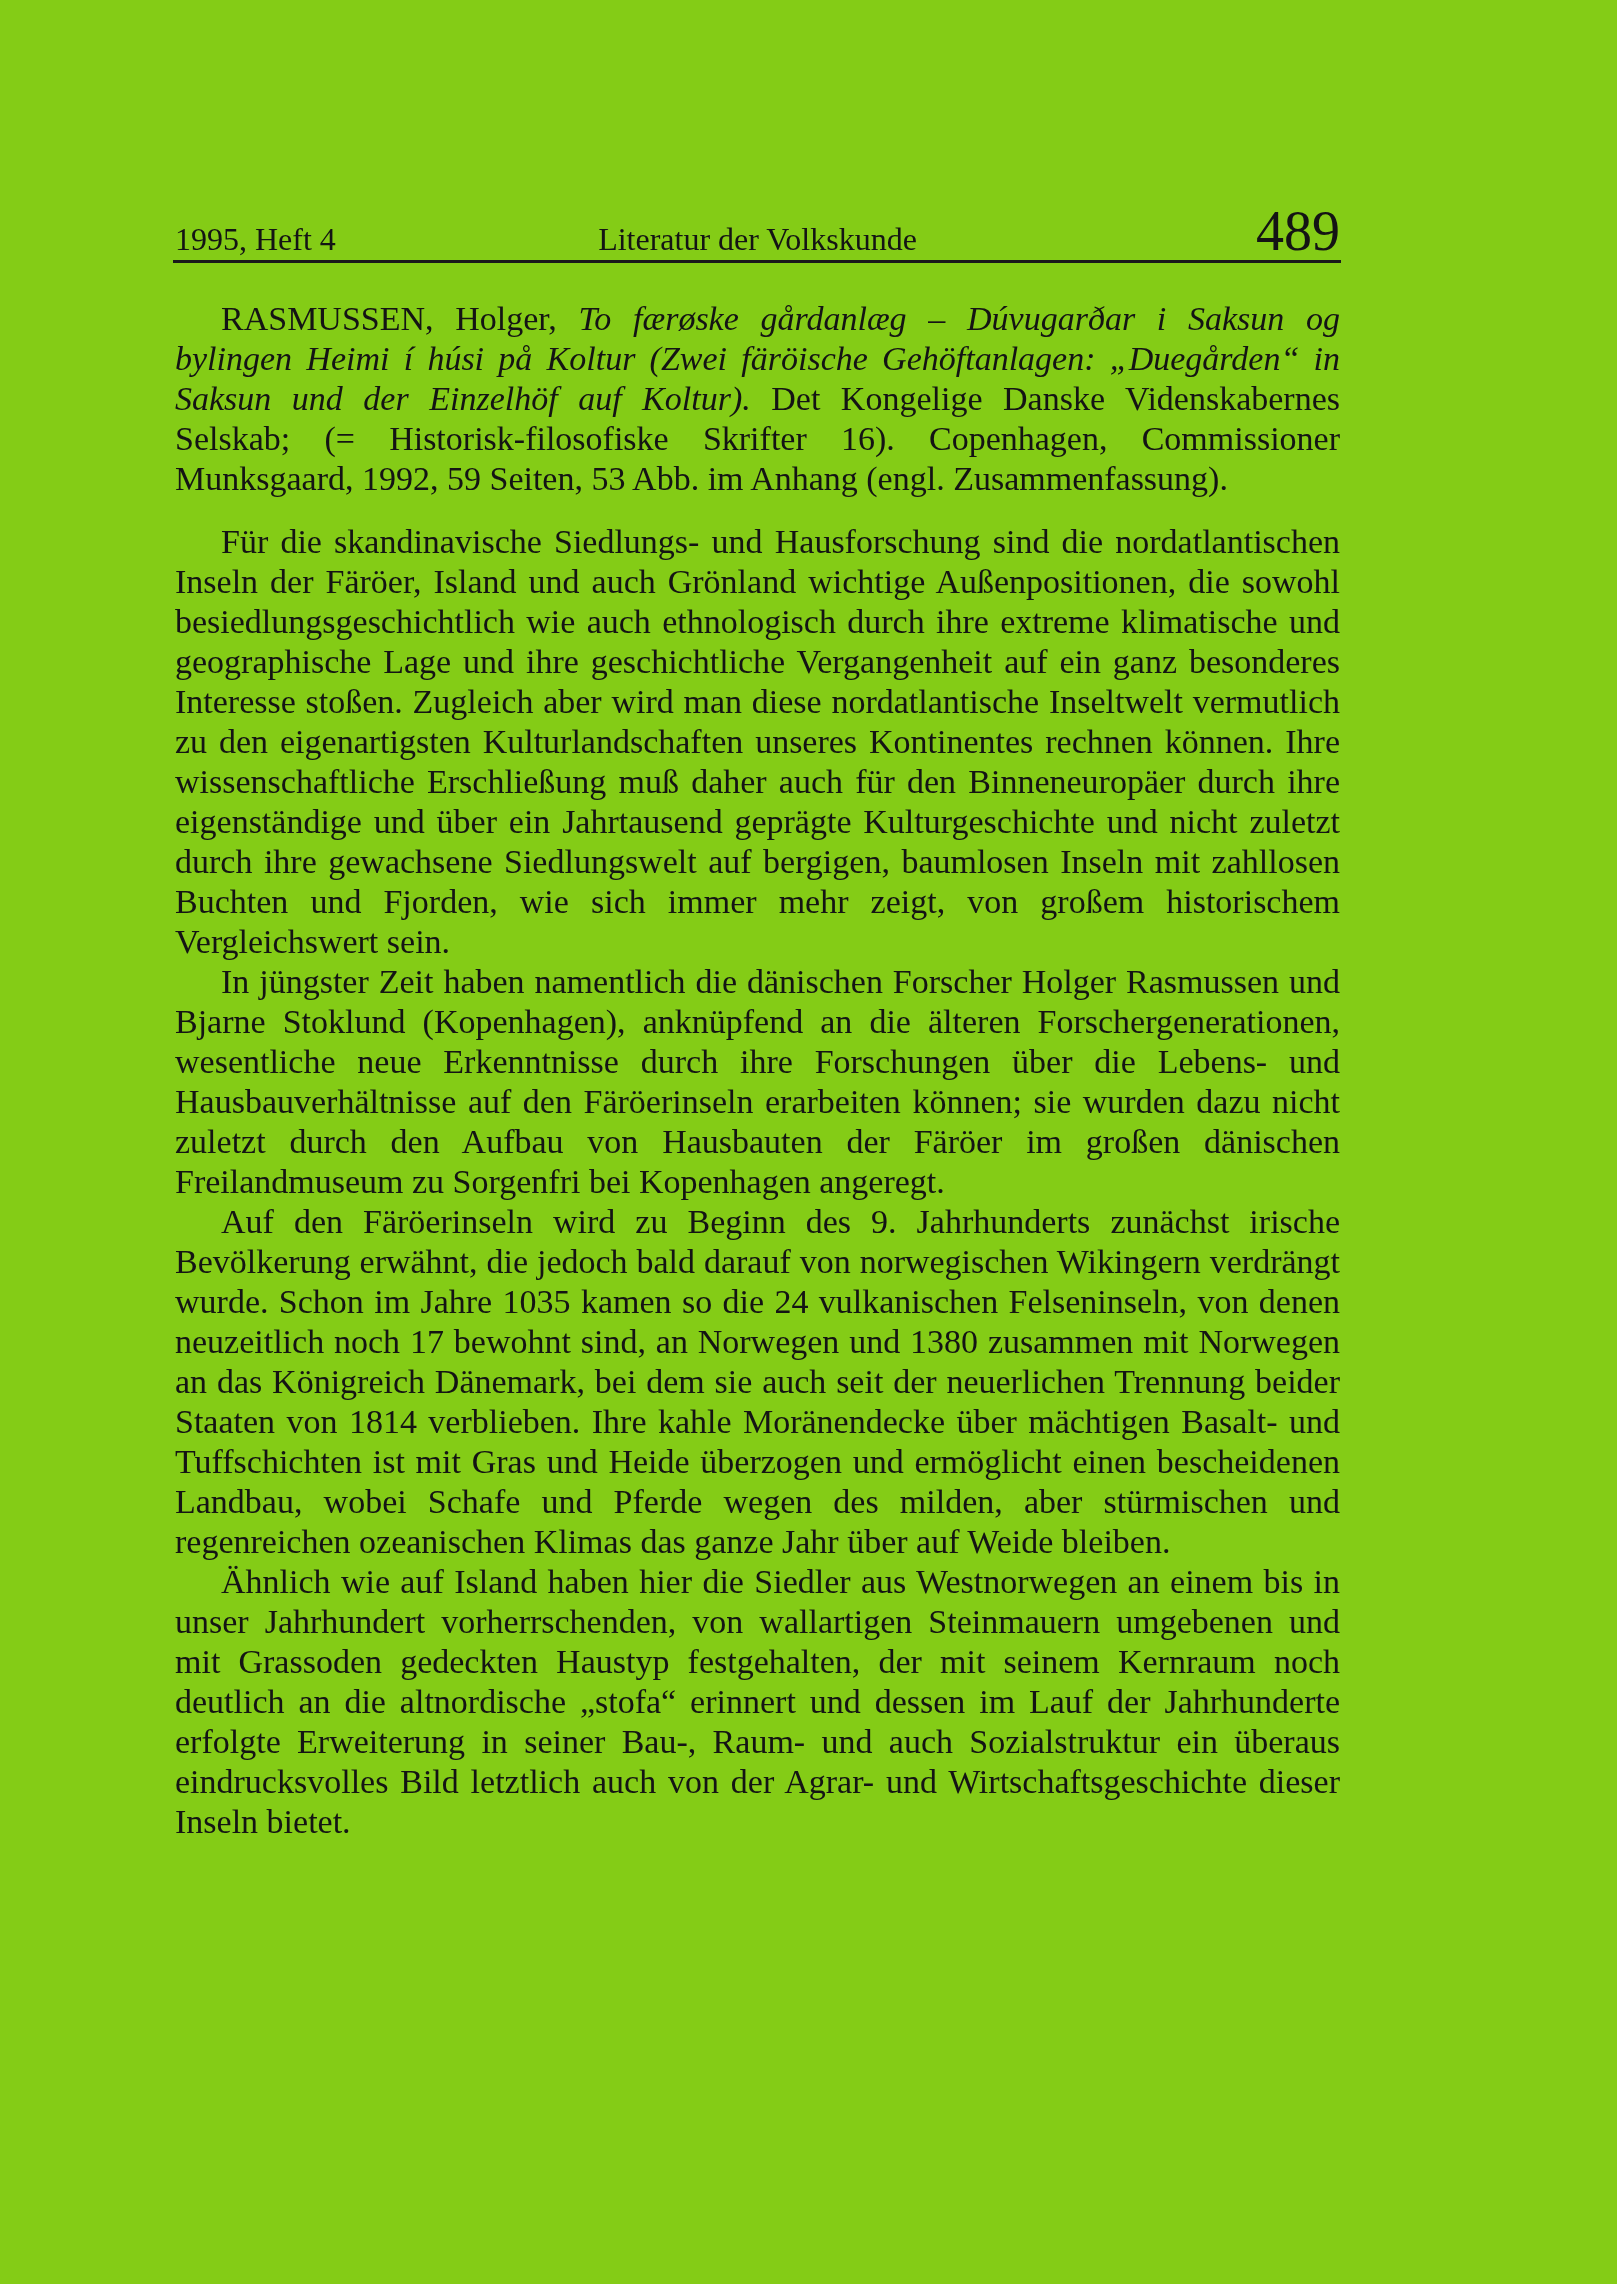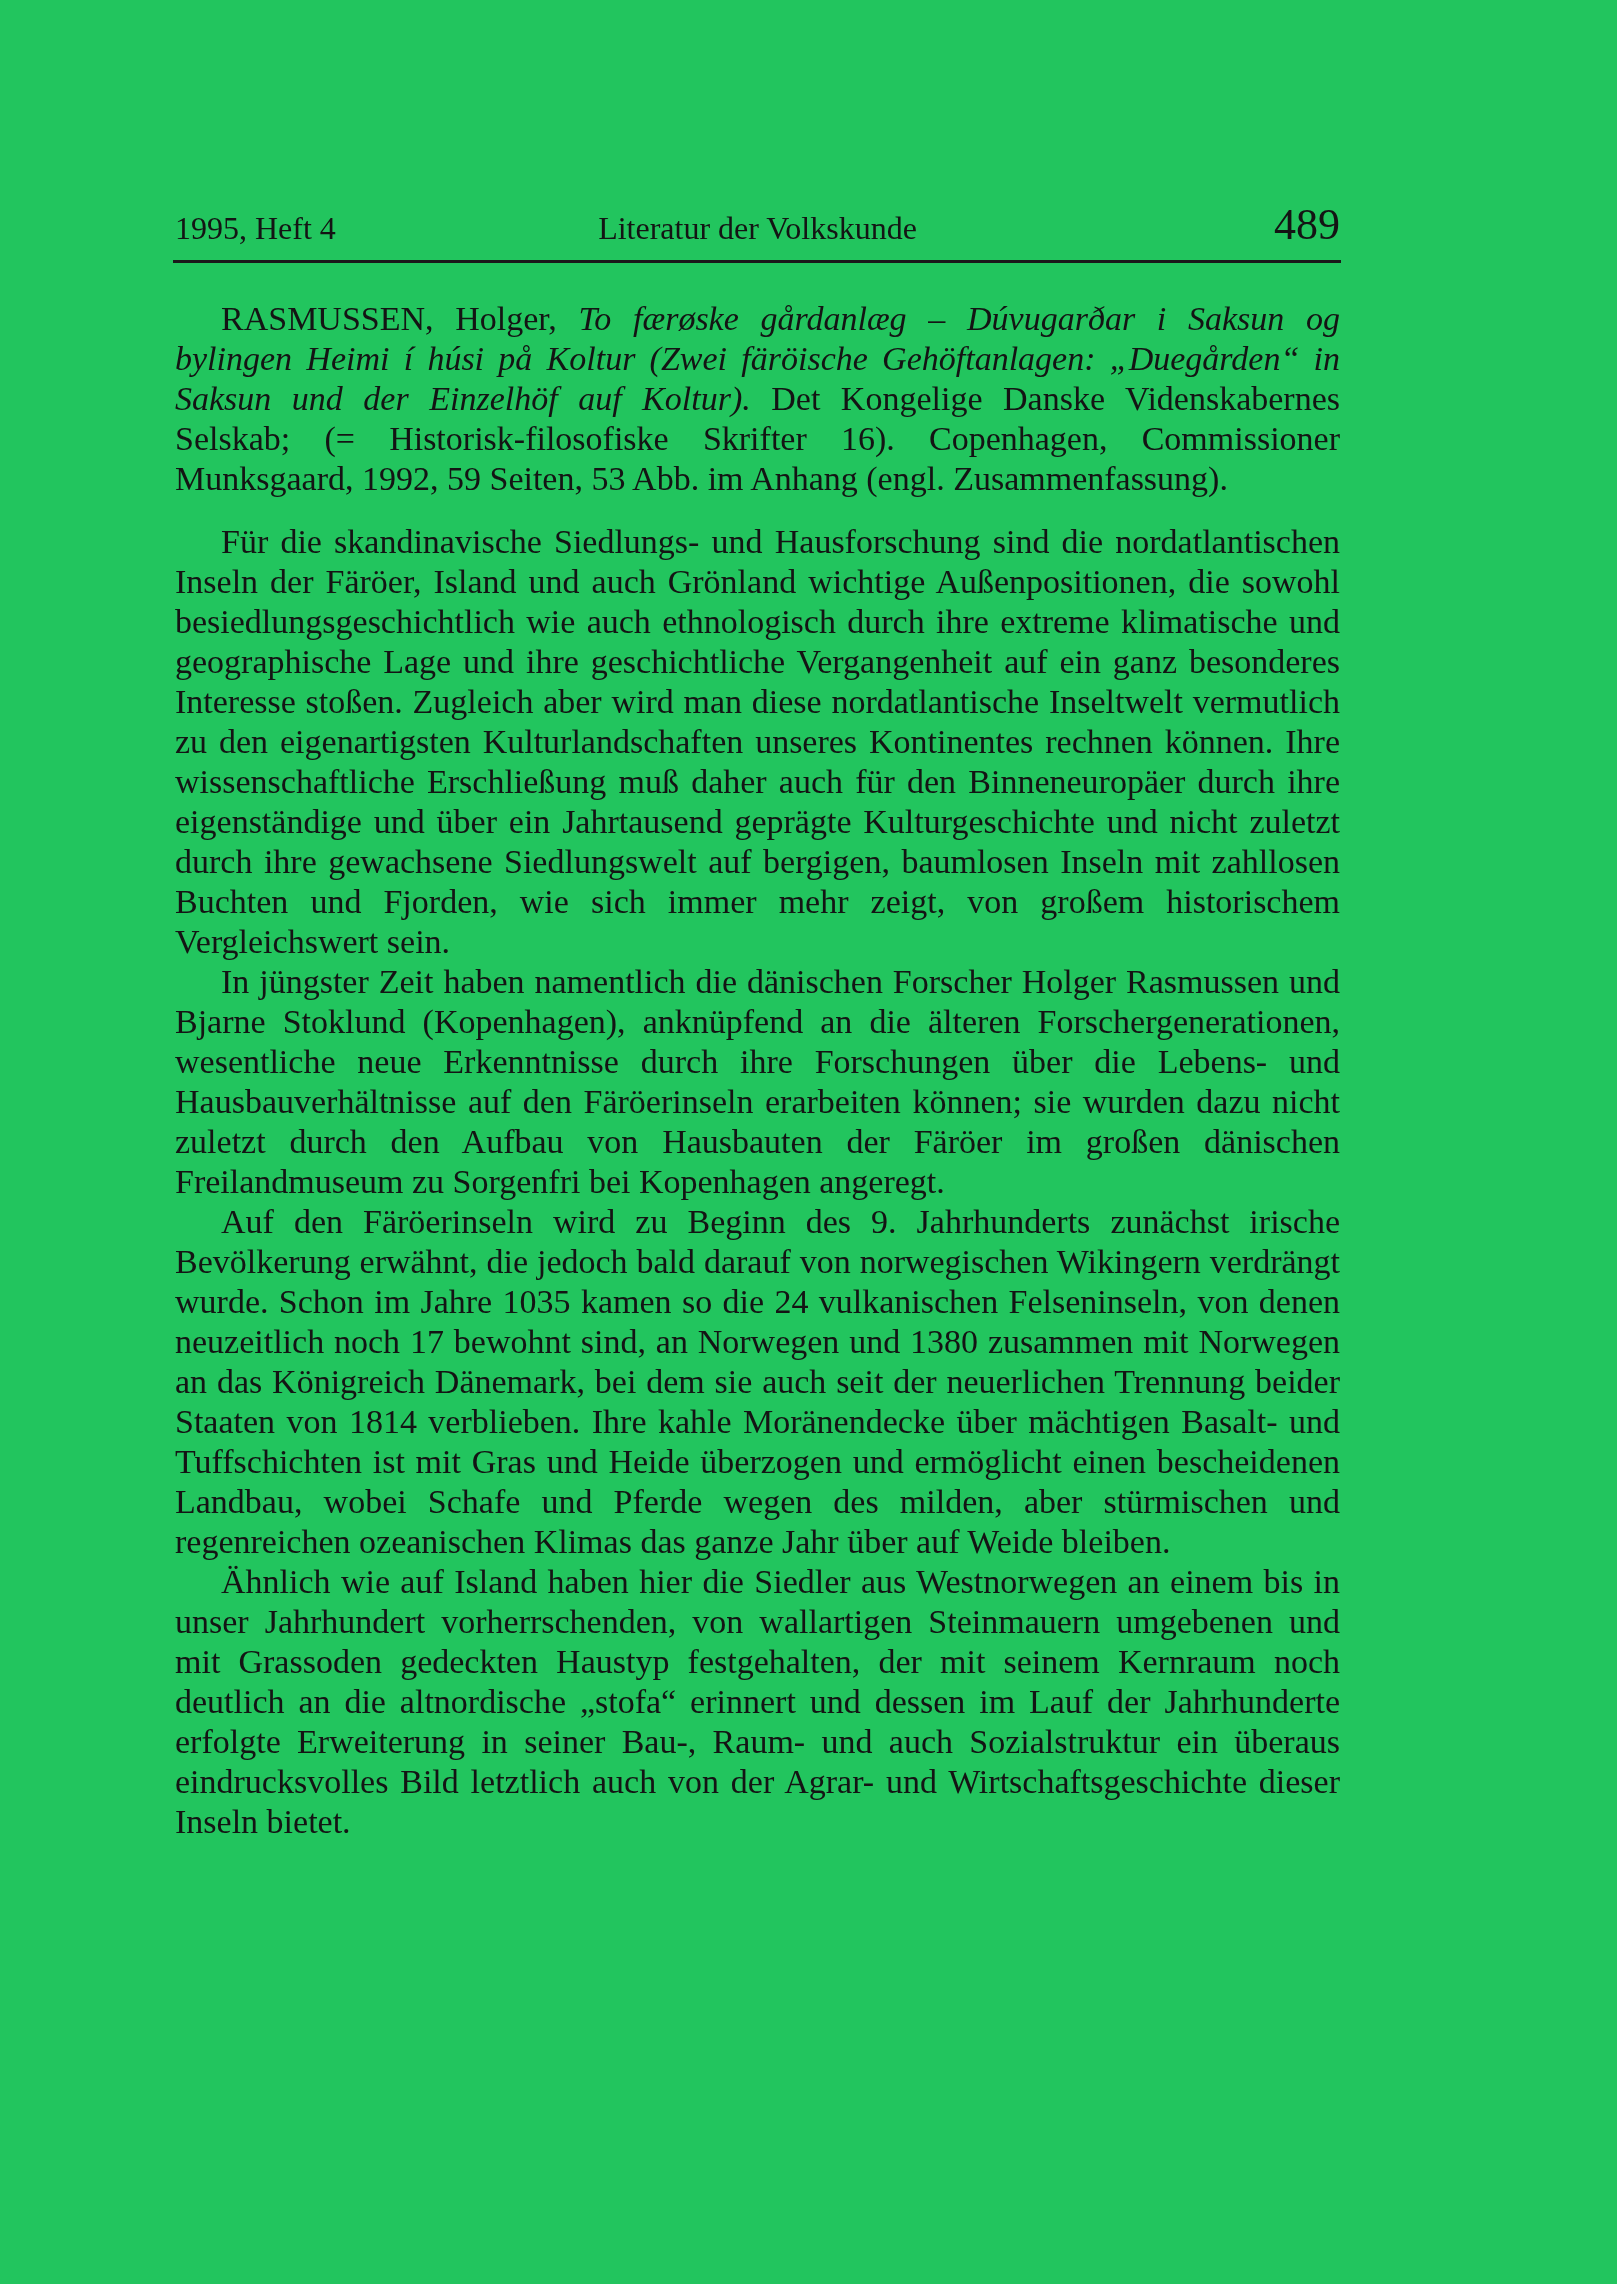--- a/index.html
+++ b/index.html
@@ -4,21 +4,21 @@
 <style>
   html, body {
     margin: 0;
     padding: 0;
     background: #ffffff;
   }
   .page {
     position: relative;
     width: 1618px;
     height: 2284px;
-    background: #22c55e;
+    background: #84cc16;
     color: #141414;
     font-family: "Liberation Serif", "DejaVu Serif", serif;
     overflow: hidden;
   }
   .page-header {
     position: absolute;
     left: 175px;
     top: 199px;
     width: 1165px;
     display: flex;
@@ -32,21 +32,21 @@
   .journal {
     flex: 1;
     text-align: center;
     font-size: 32px;
     white-space: nowrap;
     font-family: Liberation Serif, serif;
   }
   .pagenum {
     width: 291px;
     text-align: right;
-    font-size: 44px;
+    font-size: 56px;
     white-space: nowrap;
   }
   .header-rule {
     position: absolute;
     left: 173px;
     top: 260px;
     width: 1168px;
     height: 3.2px;
     background: #1a1a1a;
   }

